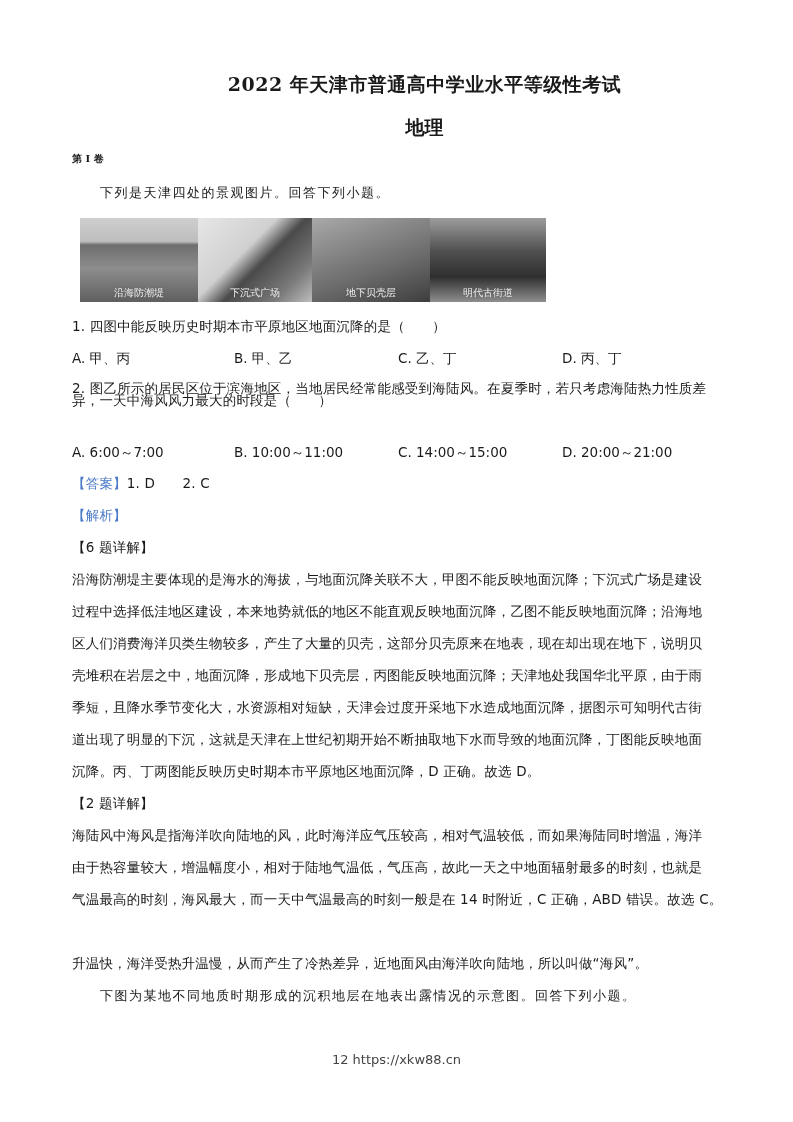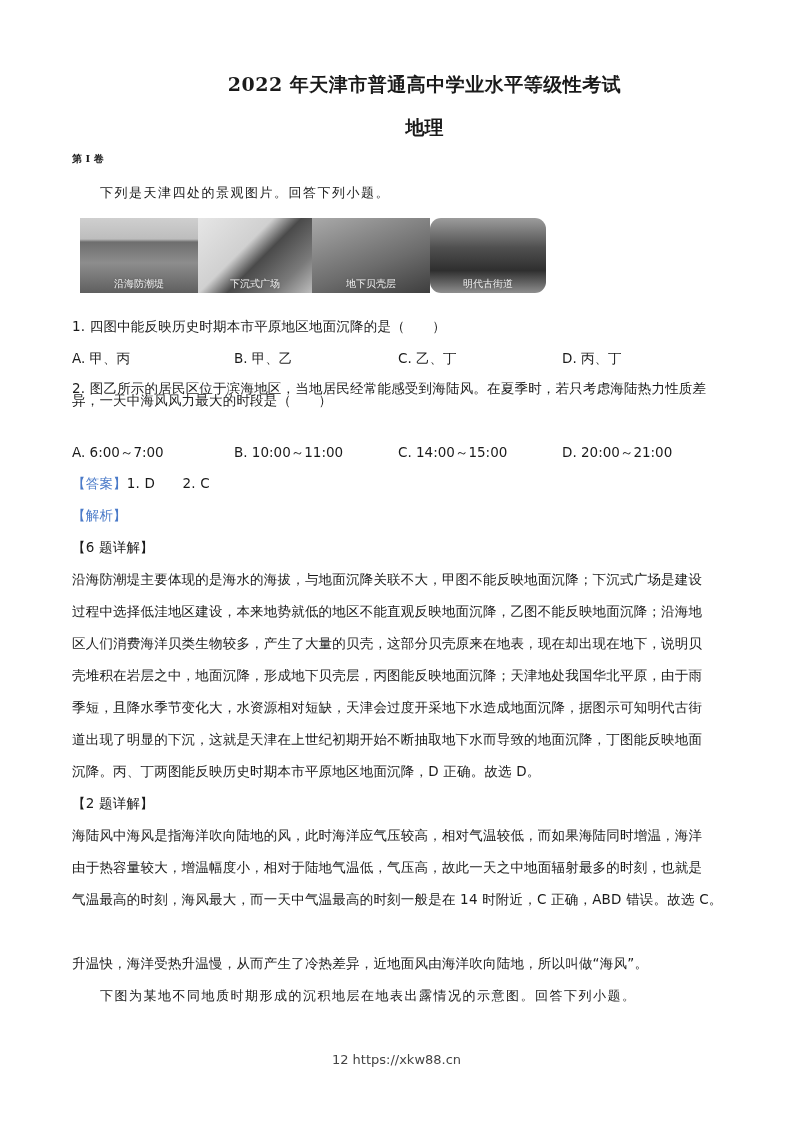--- a/index.html
+++ b/index.html
@@ -13,28 +13,28 @@
   .sec { position: absolute; left: 72px; top: 152px; font-size: 10px; font-weight: bold; }
   .line { position: absolute; left: 72px; width: 650px; font-size: 13.5px; white-space: nowrap;
           font-family: "DejaVu Sans", "Liberation Sans", sans-serif; letter-spacing: 0.2px; }
   .intro { font-family: "DejaVu Serif", serif; font-size: 13px; letter-spacing: 1.5px; }
   .indent { left: 100px; }
   .opts { position: absolute; left: 72px; width: 660px; font-size: 13.5px;
           font-family: "DejaVu Sans", sans-serif; }
   .opts span { position: absolute; white-space: nowrap; }
   .blue { color: #4a7ac8; }
   .photos { position: absolute; left: 80px; top: 218px; width: 466px; height: 84px; display: flex; }
-  .photo { position: relative; height: 75px; overflow: hidden; }
+  .photo { position: relative; height: 84px; overflow: hidden; }
   .photo .cap { position: absolute; bottom: 2px; left: 0; right: 0; text-align: center;
                 color: #f2f2f2; font-size: 10px; font-family: "DejaVu Sans", sans-serif;
                 text-shadow: 0 0 2px #555; }
   .p1 { width: 118px; background: linear-gradient(180deg, #cfcfcf 0%, #bdbdbd 28%, #6e6e6e 32%, #8d8d8d 60%, #5f5f5f 100%); }
   .p2 { width: 114px; background: linear-gradient(135deg, #e6e6e6 0%, #d0d0d0 40%, #4a4a4a 55%, #7a7a7a 80%, #bdbdbd 100%); }
   .p3 { width: 118px; background: linear-gradient(160deg, #a9a9a9 0%, #8a8a8a 30%, #6c6c6c 60%, #3e3e3e 100%); }
-  .p4 { width: 116px; background: linear-gradient(180deg, #9c9c9c 0%, #4f4f4f 40%, #2f2f2f 70%, #8e8e8e 100%); border-radius: 11px; }
+  .p4 { width: 116px; background: linear-gradient(180deg, #9c9c9c 0%, #4f4f4f 40%, #2f2f2f 70%, #8e8e8e 100%); }
   .footer { position: absolute; top: 1052px; left: 0; width: 793px; text-align: center; font-size: 13px;
             color: #444; font-family: "DejaVu Sans", sans-serif; }
 </style>
 </head>
 <body>
 
 <div class="page">
   <div class="title t1">2022 年天津市普通高中学业水平等级性考试</div>
   <div class="title t2">地理</div>
   <div class="sec">第 I 卷</div>

